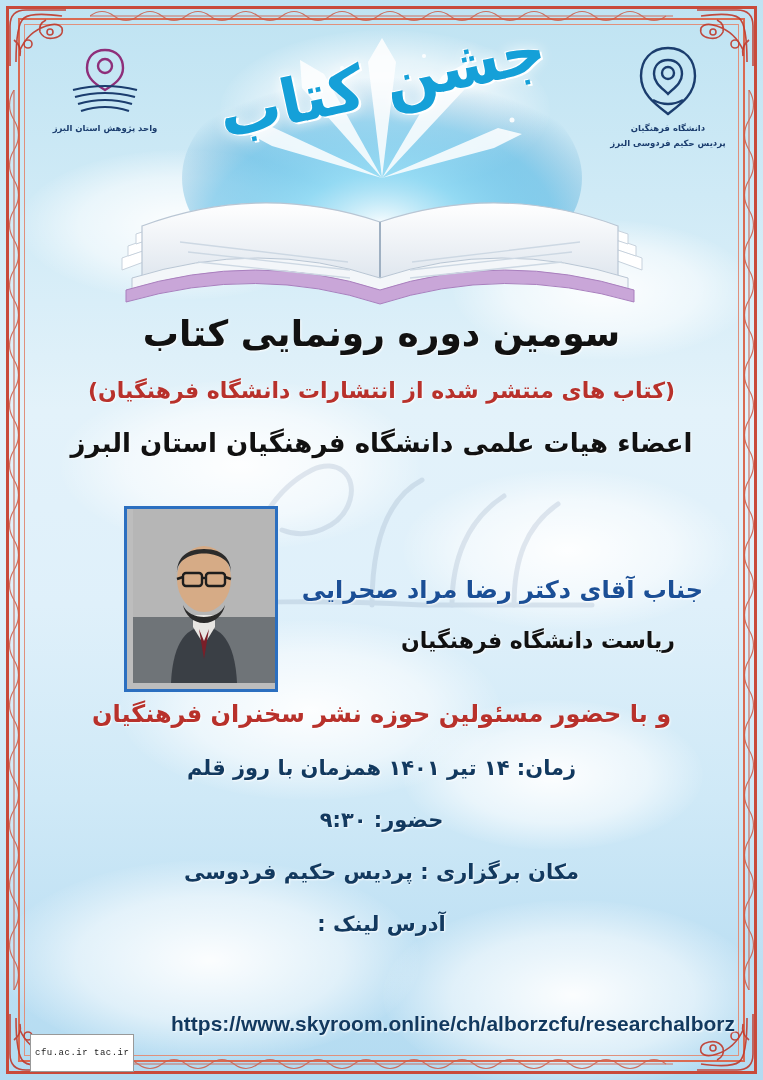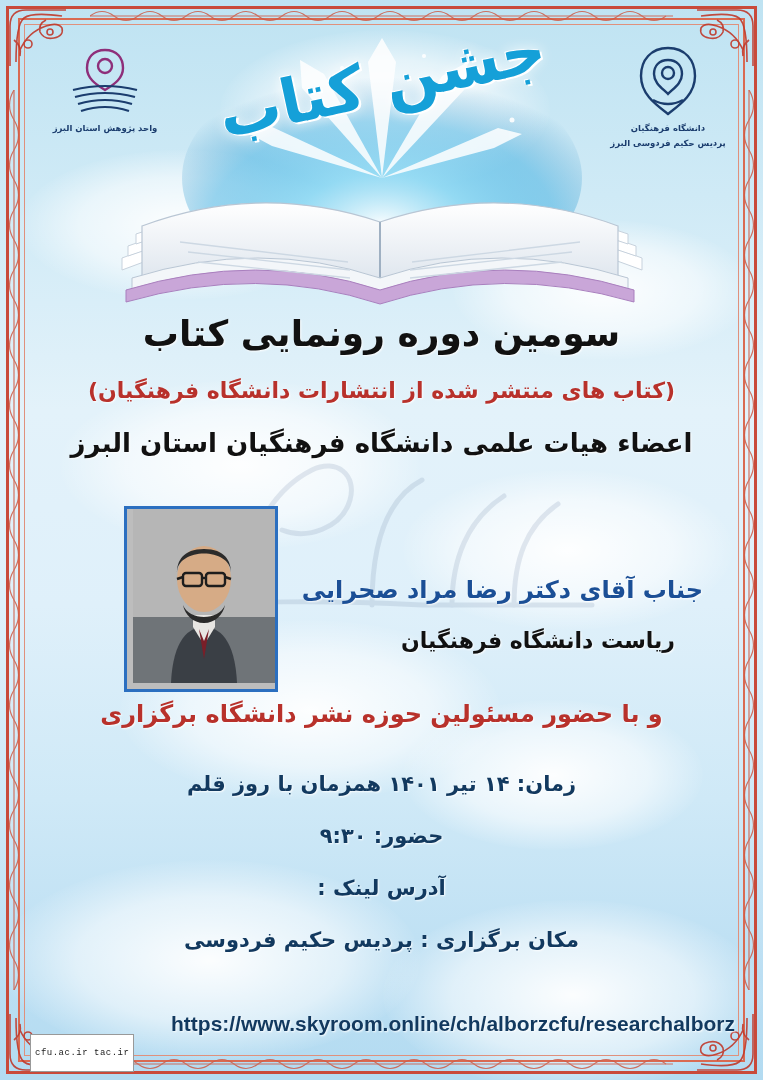--- a/index.html
+++ b/index.html
@@ -232,21 +232,21 @@
   
   .info {
     position: absolute;
     left: 0; right: 0;
     top: 728px;
   }
   .info-row {
     font-size: 21px;
     font-weight: bold;
     color: #12395f;
-    margin: 16px 0 28px 0;
+    margin: 0 0 28px 0;
     text-shadow: 1px 1px 2px rgba(255,255,255,0.9);
     letter-spacing: 1px;
     text-align: center;
   }
   .link {
     position: absolute;
     left: 0; right: 0;
     top: 984px;
     direction: ltr;
     font-size: 21px;
@@ -484,26 +484,26 @@
           <path d="M69 69 L73 69"></path>
           <path d="M50 68 L44 70"></path>
           <path d="M92 68 L98 70"></path>
         </g>
       </svg>
     </div>
 
     <div class="speaker-name">جناب آقای دکتر رضا مراد صحرایی</div>
     <div class="speaker-role">ریاست دانشگاه فرهنگیان</div>
 
-    <div class="with-presence">و با حضور مسئولین حوزه نشر دانشگاه برگزاری</div>
+    <div class="with-presence">و با حضور مسئولین حوزه نشر سخنران فرهنگیان</div>
 
     <div class="info">
       <div class="info-row">زمان: ۱۴ تیر ۱۴۰۱ همزمان با روز قلم</div>
       <div class="info-row">حضور: ۹:۳۰</div>
+      <div class="info-row">مکان برگزاری : پردیس حکیم فردوسی</div>
       <div class="info-row">آدرس لینک :</div>
-      <div class="info-row">مکان برگزاری : پردیس حکیم فردوسی</div>
     </div>
 
     <div class="link">https://www.skyroom.online/ch/alborzcfu/researchalborz</div>
   </div>
 
   <div class="footer-badge">cfu.ac.ir  tac.ir</div>
 </div>
 
 </body></html>

